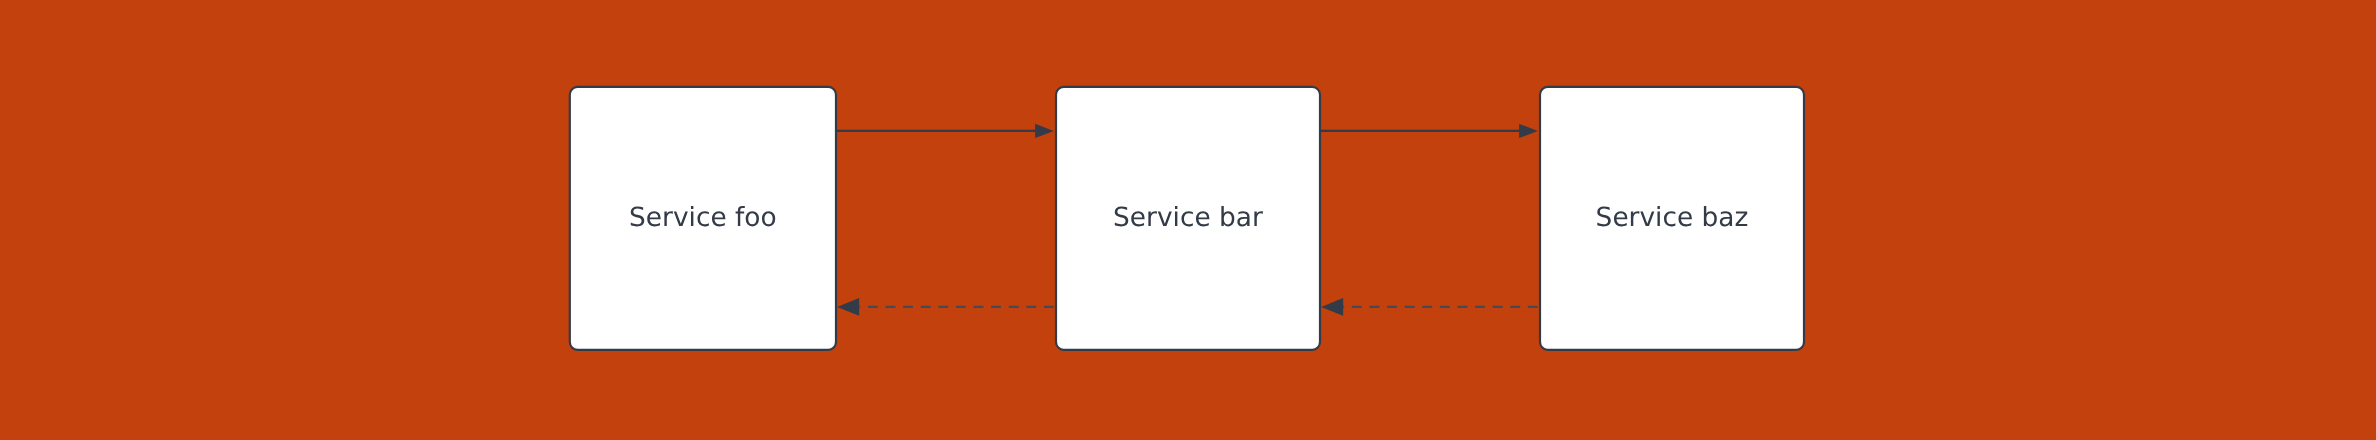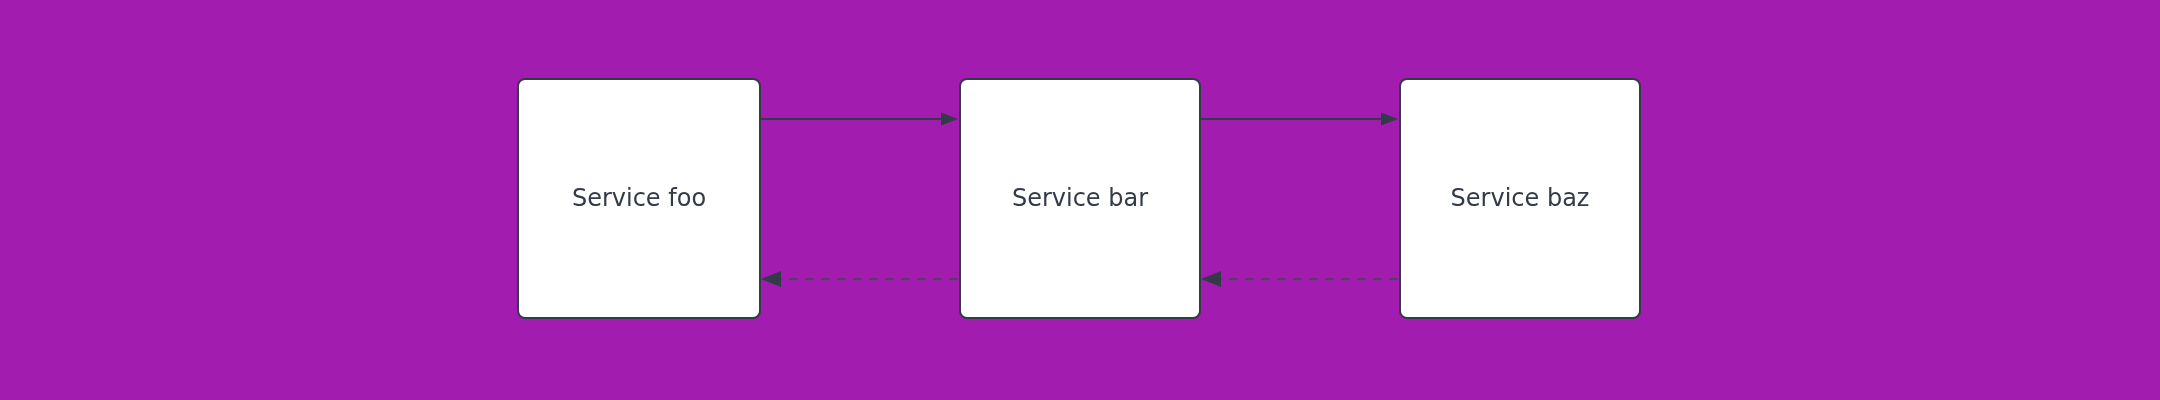--- a/index.html
+++ b/index.html
@@ -7,21 +7,21 @@
     padding: 0;
     background: #ffffff;
   }
   body {
     font-family: "DejaVu Sans", "Liberation Sans", sans-serif;
   }
   #canvas {
     position: relative;
     width: 2160px;
     height: 400px;
-    background: #a21caf;
+    background: #c2410c;
     overflow: hidden;
   }
   #diagram-svg {
     position: absolute;
     left: 0;
     top: 0;
     width: 2160px;
     height: 400px;
   }
   .node-rect {

